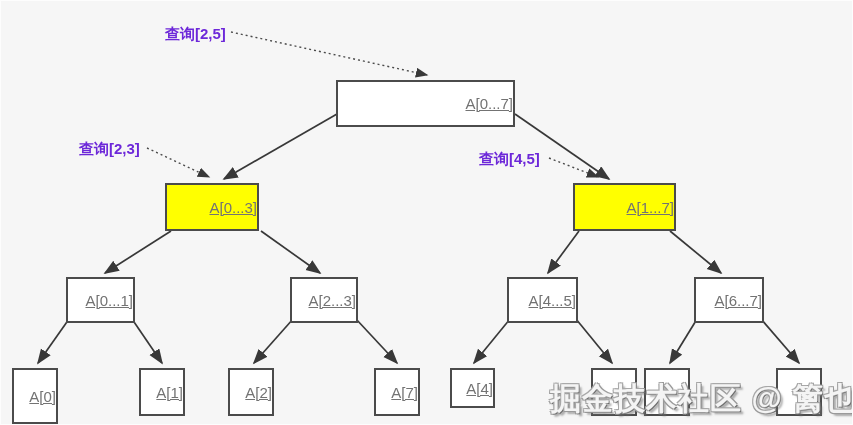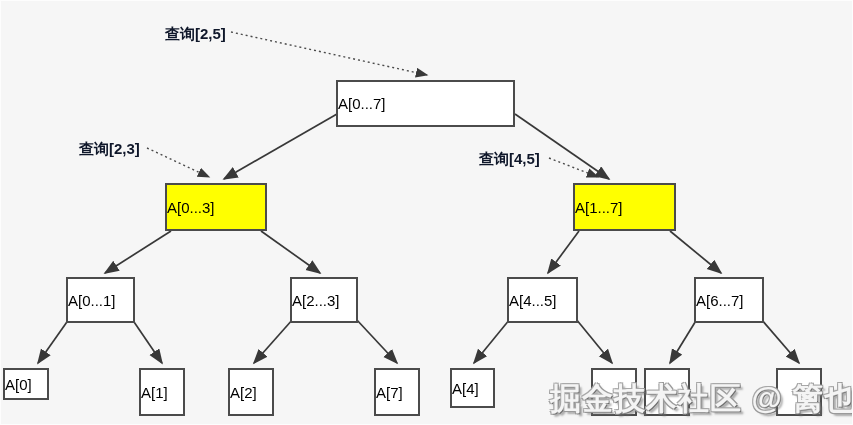--- a/index.html
+++ b/index.html
@@ -5,27 +5,27 @@
   html,body{margin:0;padding:0;}
   body{font-family:"Liberation Sans","DejaVu Sans",sans-serif;background:#ffffff;}
   .stage{
     position:relative;width:853px;height:425px;overflow:hidden;
     background:#f6f6f6;border:1px solid #fdfdfd;box-sizing:border-box;
   }
   .edges{position:absolute;left:0;top:0;z-index:1;}
   .node{
     position:absolute;z-index:2;box-sizing:border-box;
     background:#ffffff;border:2px solid #4b4b4b;
-    display:flex;align-items:center;justify-content:flex-start;
-    font-size:15px;color:#000000;
+    display:flex;align-items:center;justify-content:flex-end;
+    font-size:15px;color:#737373;text-decoration:underline;
   }
   .node.highlight{background:#ffff00;}
   .query{
     position:absolute;z-index:2;
-    font-size:15px;font-weight:bold;color:#0f172a;white-space:nowrap;
+    font-size:15px;font-weight:bold;color:#6d28d9;white-space:nowrap;
   }
   .watermark{
     position:absolute;z-index:4;left:549px;top:377px;
     font-size:31px;font-weight:bold;letter-spacing:1px;white-space:nowrap;
     color:#f4f4f4;
     text-shadow:-1px -1px 0 #a8a8a8,1px -1px 0 #9a9a9a,-1px 1px 0 #9a9a9a,
                 1px 1px 0 #6e6e6e,3px 3px 2px rgba(110,110,110,0.55);
   }
 </style>
 </head>
@@ -63,41 +63,41 @@
   </svg>
 
   <div class="query" style="left:164px;top:24px">查询[2,5]</div>
   <div class="query" style="left:78px;top:139px">查询[2,3]</div>
   <div class="query" style="left:478px;top:149px">查询[4,5]</div>
 
   <div class="node" style="left:335px;top:79px;width:179px;height:47px">
     <span>A[0...7]</span>
   </div>
 
-  <div class="node highlight" style="left:164px;top:182px;width:102px;height:48px">
+  <div class="node highlight" style="left:164px;top:182px;width:94px;height:48px">
     <span>A[0...3]</span>
   </div>
   <div class="node highlight" style="left:572px;top:182px;width:103px;height:48px">
     <span>A[1...7]</span>
   </div>
 
   <div class="node" style="left:65px;top:276px;width:69px;height:46px">
     <span>A[0...1]</span>
   </div>
   <div class="node" style="left:289px;top:276px;width:68px;height:46px">
     <span>A[2...3]</span>
   </div>
   <div class="node" style="left:506px;top:276px;width:71px;height:46px">
     <span>A[4...5]</span>
   </div>
   <div class="node" style="left:693px;top:276px;width:70px;height:46px">
     <span>A[6...7]</span>
   </div>
 
-  <div class="node" style="left:2px;top:367px;width:46px;height:32px">
+  <div class="node" style="left:11px;top:367px;width:46px;height:56px">
     <span>A[0]</span>
   </div>
   <div class="node" style="left:138px;top:367px;width:46px;height:48px">
     <span>A[1]</span>
   </div>
   <div class="node" style="left:227px;top:367px;width:46px;height:48px">
     <span>A[2]</span>
   </div>
   <div class="node" style="left:373px;top:367px;width:46px;height:48px">
     <span>A[7]</span>

